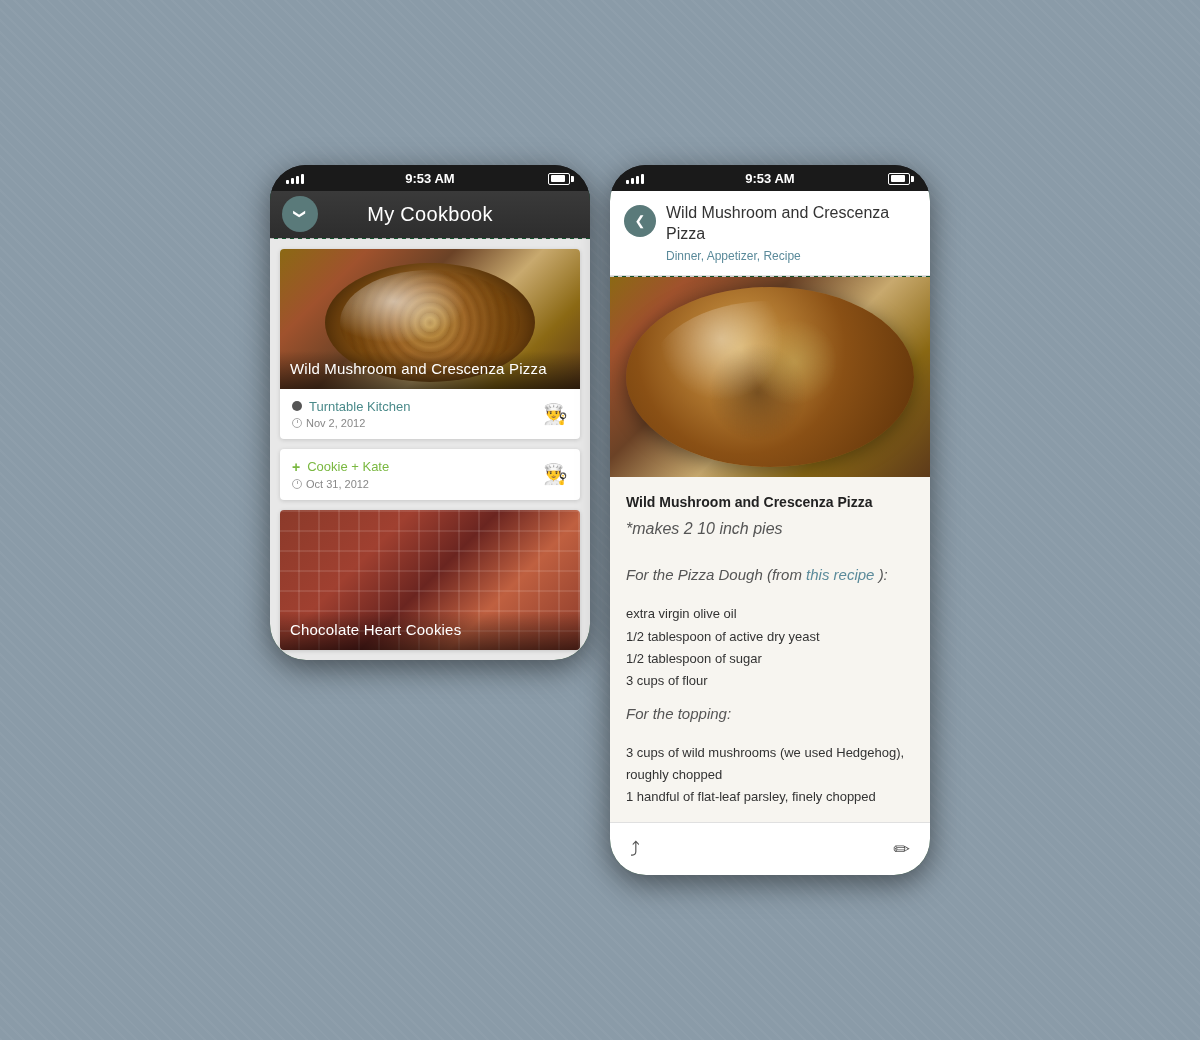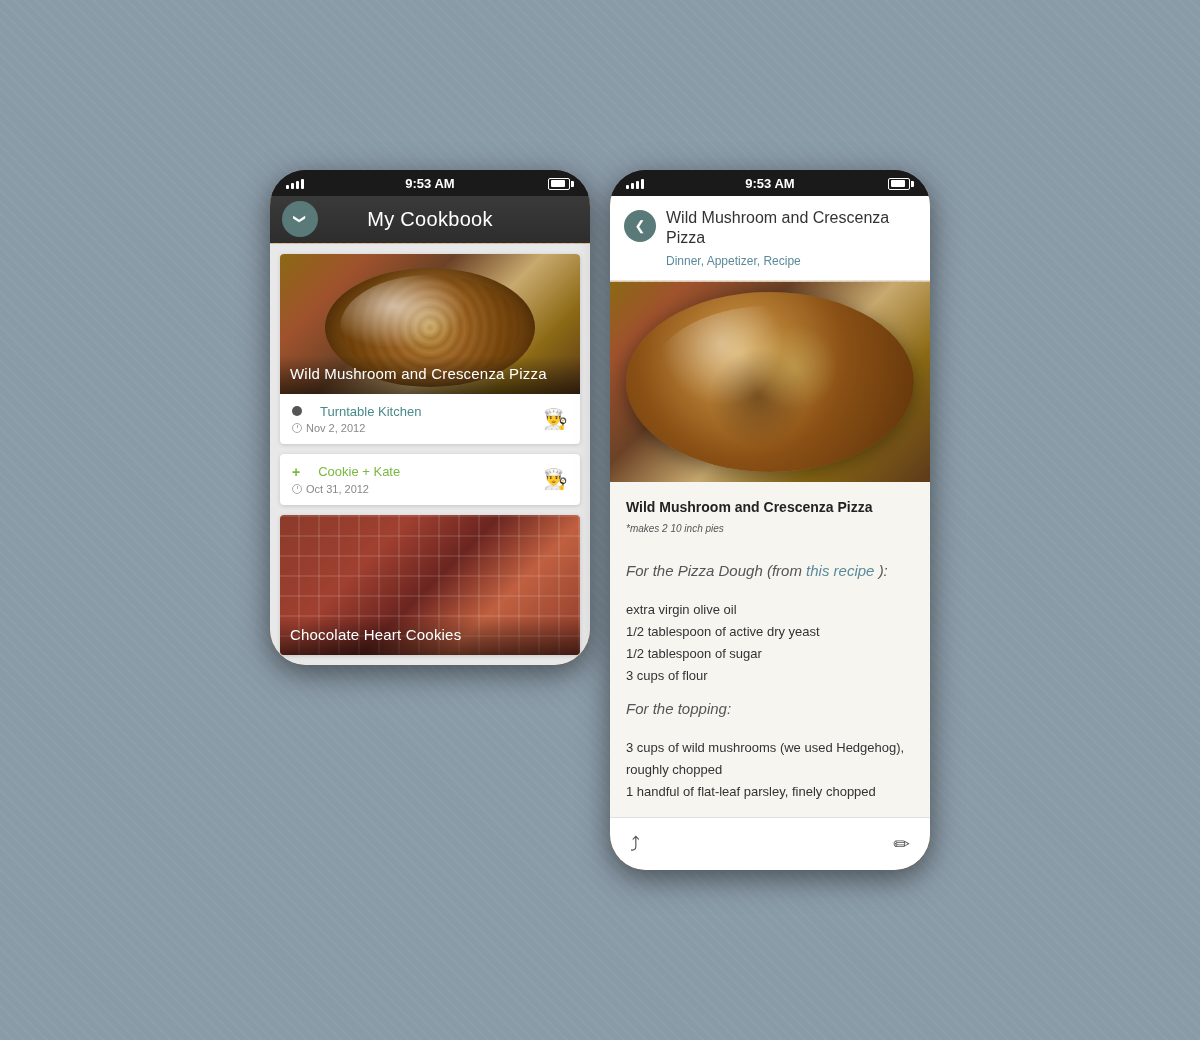--- a/index.html
+++ b/index.html
@@ -94,21 +94,21 @@
     .battery-tip {
       width: 3px;
       height: 6px;
       background: white;
       border-radius: 0 1px 1px 0;
       margin-left: 1px;
     }
 
     
     .screen {
-      background: #fdba74;
+      background: #14532d;
       overflow: hidden;
     }
 
     
     .cookbook-header {
       background: linear-gradient(180deg, #3a3a3a 0%, #2d2d2d 100%);
       padding: 12px 16px;
       display: flex;
       align-items: center;
       justify-content: center;
@@ -268,21 +268,21 @@
       display: flex;
       flex-direction: column;
       gap: 3px;
     }
 
     .source-name {
       font-size: 13px;
       font-weight: 500;
       display: flex;
       align-items: center;
-      gap: 18px;
+      gap: 7px;
     }
     .source-name.teal { color: #4a8a8a; }
     .source-name.green { color: #7ab840; }
 
     .source-dot {
       width: 10px;
       height: 10px;
       border-radius: 50%;
       background: #555;
       display: inline-block;
@@ -416,21 +416,21 @@
     }
     .detail-recipe-title {
       font-weight: 700;
       font-size: 14px;
       color: #222;
       margin-bottom: 2px;
     }
     .detail-subtitle-text {
       font-style: italic;
       color: #555;
-      font-size: 10px;
+      font-size: 16px;
       margin-bottom: 12px;
     }
     .detail-section-label {
       font-style: italic;
       color: #555;
       margin-bottom: 6px;
       font-size: 15px;
     }
     .detail-link {
       color: #5a8a9a;

